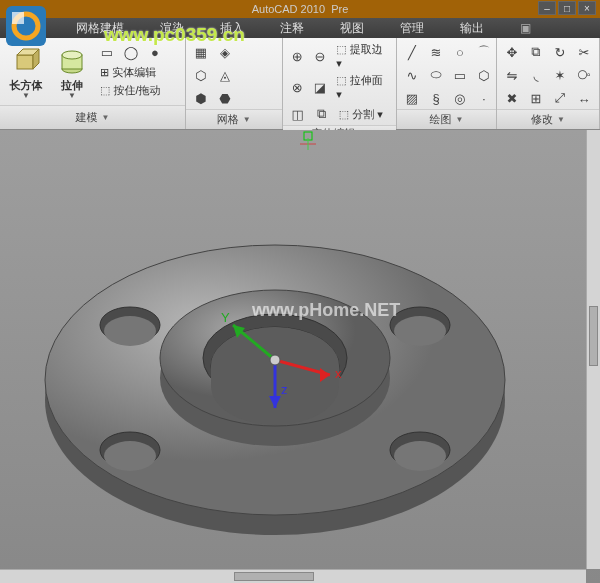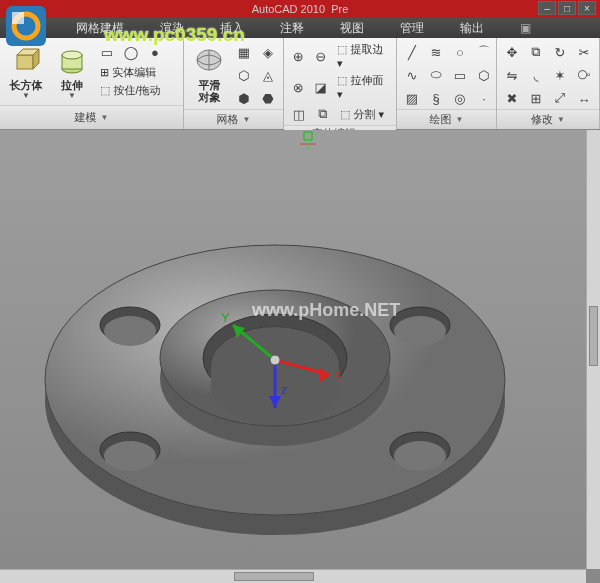--- a/index.html
+++ b/index.html
@@ -1,18 +1,18 @@
 <!DOCTYPE html>
 <html><head>
 <meta charset="utf-8">
 <style>
 * { margin: 0; padding: 0; box-sizing: border-box; font-family: "Microsoft YaHei", Arial, sans-serif; }
 body { width: 600px; height: 583px; background: #3b3b3b; overflow: hidden; position: relative; }
 
-.titlebar { height: 18px; background: #b91c1c; display: flex; align-items: center; justify-content: center; color: #ccc; font-size: 11px; position: relative; }
+.titlebar { height: 18px; background: #a16207; display: flex; align-items: center; justify-content: center; color: #ccc; font-size: 11px; position: relative; }
 .titlebar .wincontrols { position: absolute; right: 4px; top: 1px; display: flex; gap: 2px; }
 .titlebar .winbtn { width: 18px; height: 14px; background: #555; color: #ddd; font-size: 10px; display: flex; align-items: center; justify-content: center; border: 1px solid #666; }
 
 .menubar { height: 20px; background: linear-gradient(#4f4f4f,#3c3c3c); display: flex; align-items: center; padding-left: 6px; gap: 16px; }
 .menubar .menuitem { color: #ddd; font-size: 12px; padding: 2px 10px; cursor: pointer; }
 
 .ribbon { height: 92px; background: linear-gradient(#f5f5f5,#e2e2e2); display: flex; border-bottom: 1px solid #888; }
 .panel { border-right: 1px solid #b5b5b5; display: flex; flex-direction: column; position: relative; }
 .panel-body { flex: 1; display: flex; align-items: flex-start; padding: 3px 4px 0 4px; gap: 2px; }
 .panel-label { height: 24px; font-size: 11px; color: #444; text-align: center; background: linear-gradient(#e8e8e8,#d4d4d4); border-top: 1px solid #ccc; display: flex; align-items: center; justify-content: center; gap: 4px; }
@@ -107,30 +107,20 @@
       </div>
     </div>
     <div class="panel-label">
         <span>建模</span>
         <span class="chev">▼</span>
       </div>
   </div>
 
   <div class="panel" style="width:100px;">
     <div class="panel-body">
-      <div class="bigbtn">
-        <div class="icobox">
-            <svg width="30" height="30">
-              <ellipse cx="15" cy="15" rx="12" ry="10" fill="#d0d0d0" stroke="#777"></ellipse>
-              <path d="M3 15 Q15 5 27 15 M3 15 Q15 25 27 15 M15 5 L15 25" stroke="#777" fill="none"></path>
-            </svg>
-          </div>
-        <span class="lbl" style="white-space:pre-line;">平滑
-对象</span>
-      </div>
       <div class="col">
         <div class="smallrow">
             <div class="smallbtn">▦</div>
             <div class="smallbtn">◈</div>
           </div>
         <div class="smallrow">
             <div class="smallbtn">⬡</div>
             <div class="smallbtn">◬</div>
           </div>
         <div class="smallrow">

